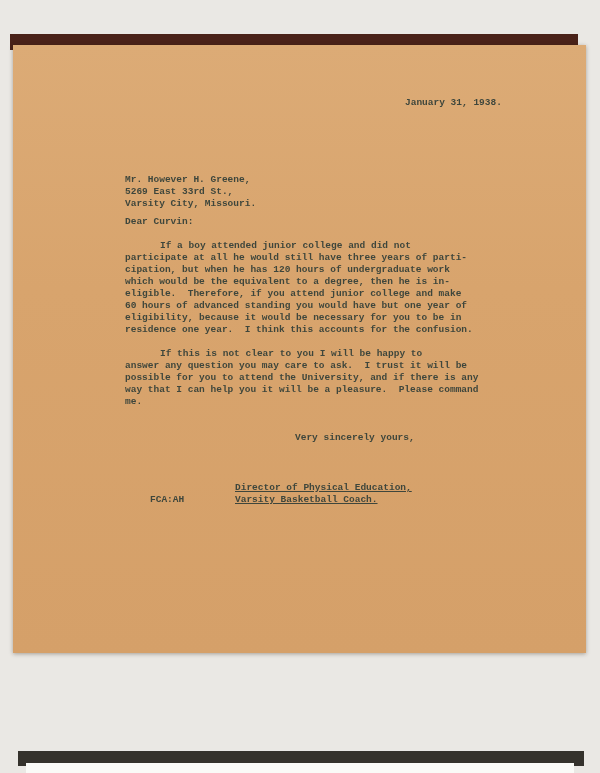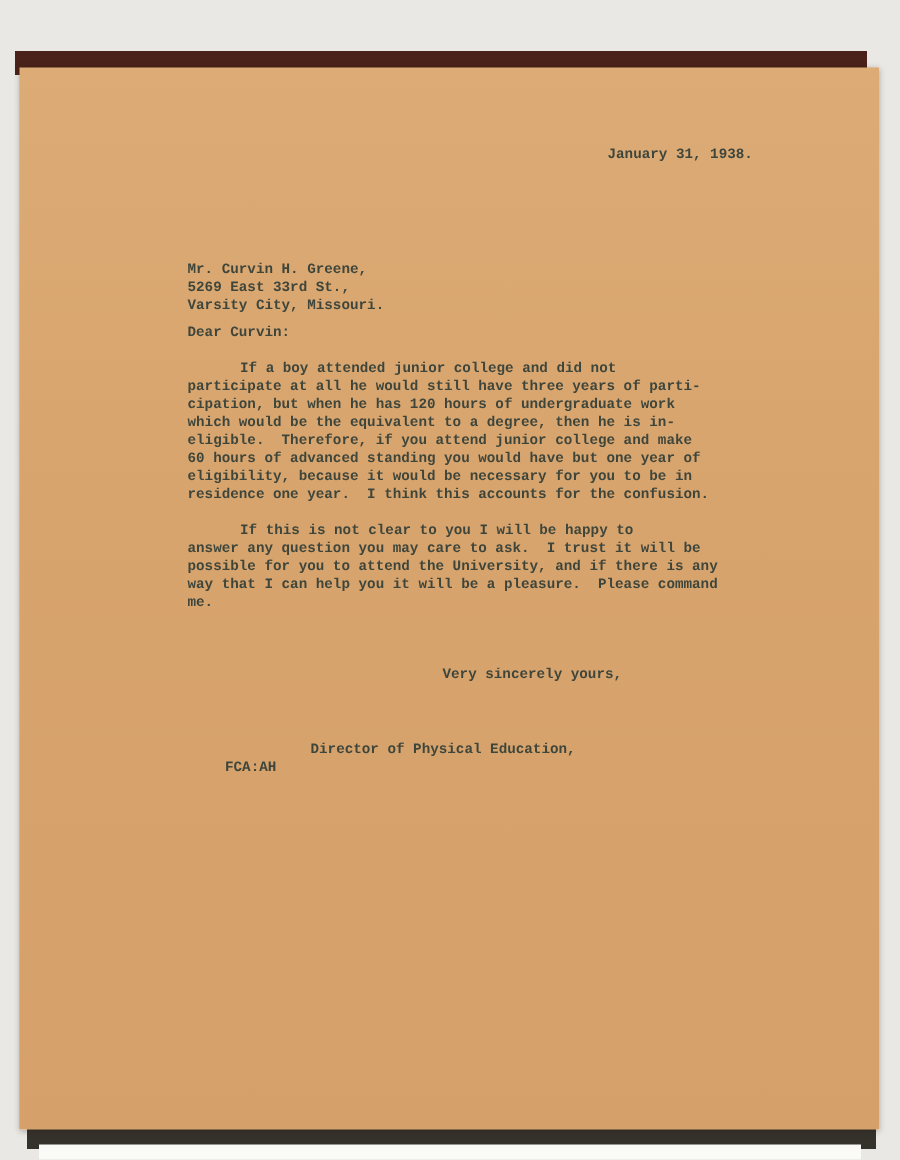--- a/index.html
+++ b/index.html
@@ -41,21 +41,21 @@
     width: 548px;
     height: 10px;
     background: #fafaf7;
     z-index: 2;
   }
   .paper {
     position: absolute;
     left: 13px;
     top: 45px;
     width: 573px;
-    height: 708px;
+    height: 608px;
     background: linear-gradient(180deg, #dcab76 0%, #d8a46d 40%, #d5a069 100%);
     box-shadow: 0 1px 4px rgba(40,25,10,0.35);
     z-index: 3;
   }
   .ink {
     color: #3e463c;
     font-weight: 700;
     font-size: 9.5px;
     line-height: 12px;
     letter-spacing: 0px;
@@ -75,30 +75,30 @@
   .address div { white-space: nowrap; }
   .salutation { margin-top: 6px; white-space: nowrap; font-family: Liberation Mono, monospace; }
   .para {
     margin: 12px 0 0 0;
     white-space: pre-wrap;
     text-indent: 35px;
   }
   .para.first { margin-top: 8px; }
   .para.last  { margin-top: 12px; }
   .closing {
-    margin-top: 36px;
+    margin-top: 24px;
     margin-left: 170px;
     white-space: nowrap;
   }
   .sig-row {
     position: relative;
     margin-top: 38px;
     height: 30px;
   }
-  .signature { margin-left: 82px; }
+  .signature { margin-left: 110px; text-decoration: underline; }
   .signature div { white-space: nowrap; }
   .initials {
     position: absolute;
     left: 25px;
     top: 12px;
     white-space: nowrap;
   }
 </style>
 </head>
 <body>
@@ -109,21 +109,21 @@
   <div class="edge-bottom"></div>
   <div class="edge-bottom-white"></div>
 
   <div class="paper">
 
     <div class="date ink">January 31, 1938.</div>
 
     <div class="content ink">
 
       <div class="address">
-        <div>Mr. Curvin H. Greene,</div>
+        <div>Mr. However H. Greene,</div>
         <div>5269 East 33rd St.,</div>
         <div>Varsity City, Missouri.</div>
       </div>
 
       <div class="salutation">Dear Curvin:</div>
 
       <p class="para">If a boy attended junior college and did not
 participate at all he would still have three years of parti-
 cipation, but when he has 120 hours of undergraduate work
 which would be the equivalent to a degree, then he is in-
@@ -136,18 +136,19 @@
 possible for you to attend the University, and if there is any
 way that I can help you it will be a pleasure.  Please command
 me.</p>
 
       <div class="closing">Very sincerely yours,</div>
 
       <div class="sig-row">
         <div class="initials">FCA:AH</div>
         <div class="signature">
           <div>Director of Physical Education,</div>
+          <div>Varsity Basketball Coach.</div>
         </div>
       </div>
 
     </div>
   </div>
 </div>
 
 </body></html>

